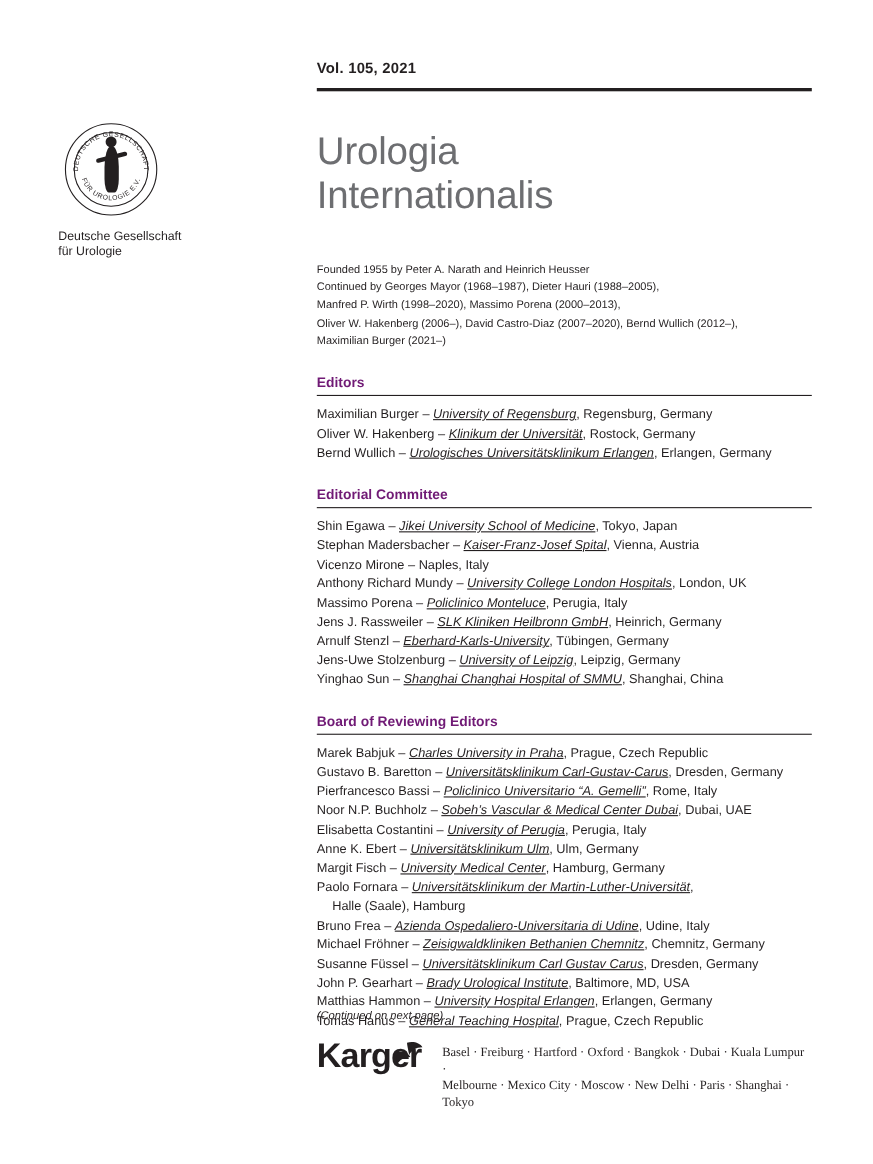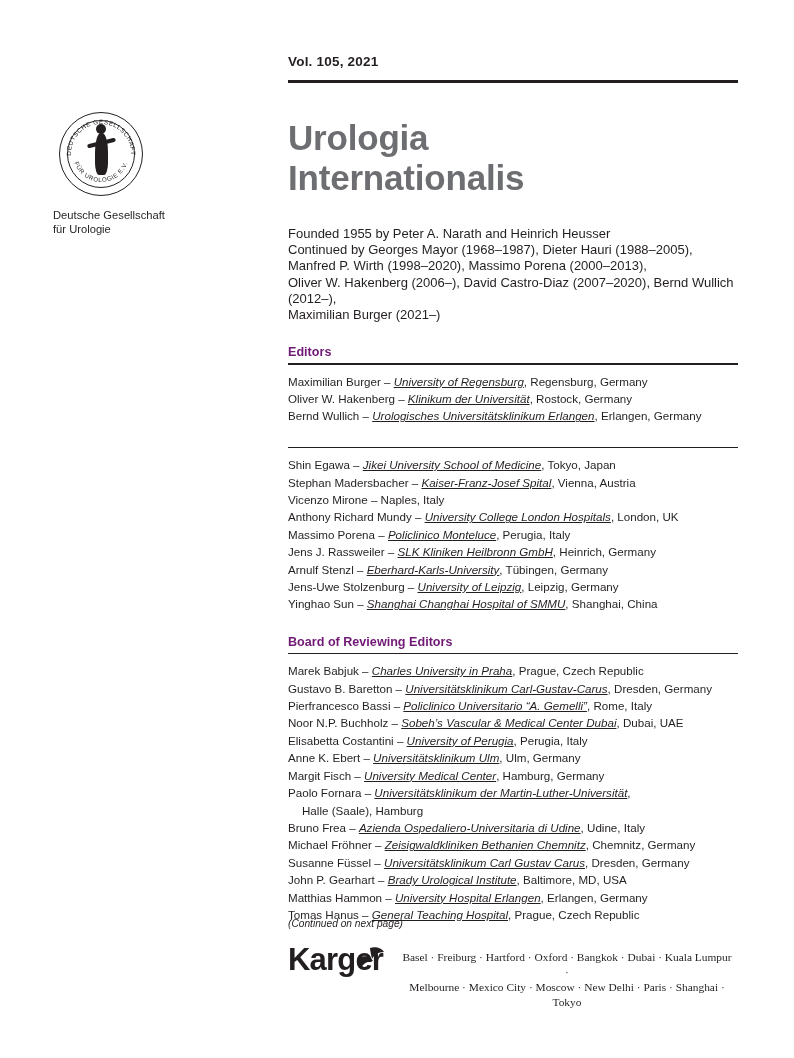--- a/index.html
+++ b/index.html
@@ -122,28 +122,28 @@
   .main {
     position: absolute;
     left: 288px;
     top: 110px;
     width: 452px;
   }
   .journal-title {
     font-size: 35px;
     line-height: 40px;
     color: #6d6e71;
-    font-weight: bold;
+    font-weight: normal;
     letter-spacing: -0.2px;
     margin: 0 0 0 0;
     padding-top: 8px;
   }
   .founded {
-    margin-top: 28px;
-    font-size: 13px;
+    margin-top: 40px;
+    font-size: 10px;
     line-height: 16.2px;
     color: #231f20;
   }
 
   .section {
     margin-top: 22px;
   }
   .section-head {
     font-size: 12.6px;
     font-weight: bold;
@@ -207,21 +207,20 @@
   }
   .cities {
     position: absolute;
     left: 402px;
     top: 8px;
     width: 330px;
     font-family: "Liberation Serif", serif;
     font-size: 11.4px;
     line-height: 15px;
     color: #231f20;
-    text-align: center;
   }
 </style>
 </head>
 <body>
 
 <div class="page">
 
   <div class="volume">Vol. 105, 2021</div>
   <div class="top-rule"></div>
 
@@ -261,20 +260,21 @@
 
     <div class="section">
       <div class="section-head">Editors</div>
       <div class="section-rule"></div>
       <div class="entry"><span>Maximilian Burger – </span><span class="aff">University of Regensburg</span><span>, Regensburg, Germany</span></div>
       <div class="entry"><span>Oliver W. Hakenberg – </span><span class="aff">Klinikum der Universität</span><span>, Rostock, Germany</span></div>
       <div class="entry"><span>Bernd Wullich – </span><span class="aff">Urologisches Universitätsklinikum Erlangen</span><span>, Erlangen, Germany</span></div>
     </div>
 
     <div class="section">
+      <div class="section-head">Editorial Committee</div>
       <div class="section-rule"></div>
       <div class="entry"><span>Shin Egawa – </span><span class="aff">Jikei University School of Medicine</span><span>, Tokyo, Japan</span></div>
       <div class="entry"><span>Stephan Madersbacher – </span><span class="aff">Kaiser-Franz-Josef Spital</span><span>, Vienna, Austria</span></div>
       <div class="entry"><span>Vicenzo Mirone – </span><span class="aff"></span><span>Naples, Italy</span></div>
       <div class="entry"><span>Anthony Richard Mundy – </span><span class="aff">University College London Hospitals</span><span>, London, UK</span></div>
       <div class="entry"><span>Massimo Porena – </span><span class="aff">Policlinico Monteluce</span><span>, Perugia, Italy</span></div>
       <div class="entry"><span>Jens J. Rassweiler – </span><span class="aff">SLK Kliniken Heilbronn GmbH</span><span>, Heinrich, Germany</span></div>
       <div class="entry"><span>Arnulf Stenzl – </span><span class="aff">Eberhard-Karls-University</span><span>, Tübingen, Germany</span></div>
       <div class="entry"><span>Jens-Uwe Stolzenburg – </span><span class="aff">University of Leipzig</span><span>, Leipzig, Germany</span></div>
       <div class="entry"><span>Yinghao Sun – </span><span class="aff">Shanghai Changhai Hospital of SMMU</span><span>, Shanghai, China</span></div>

